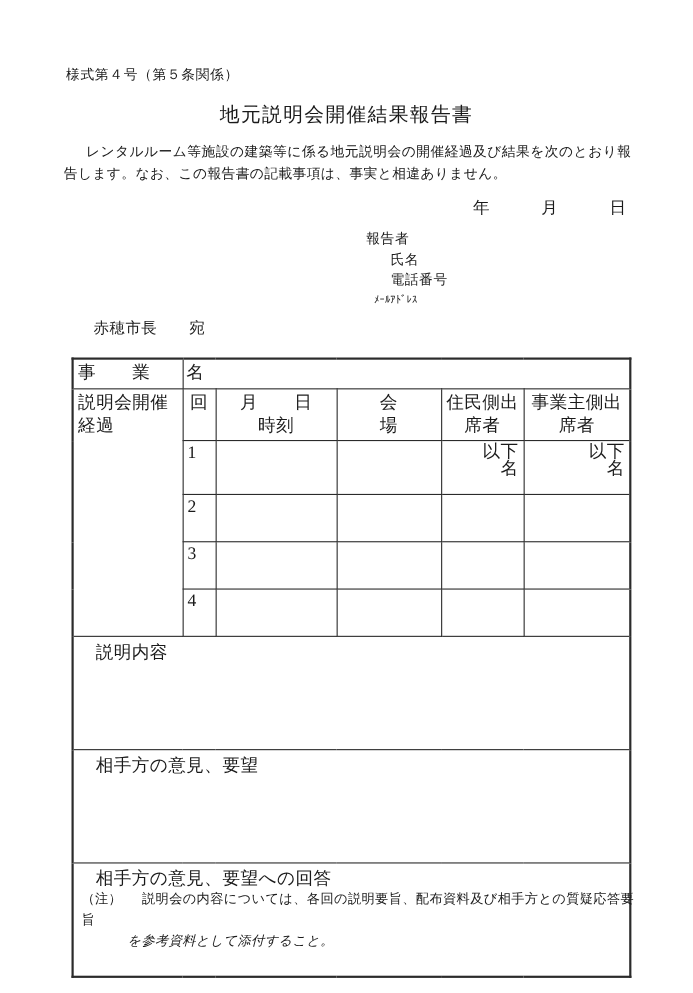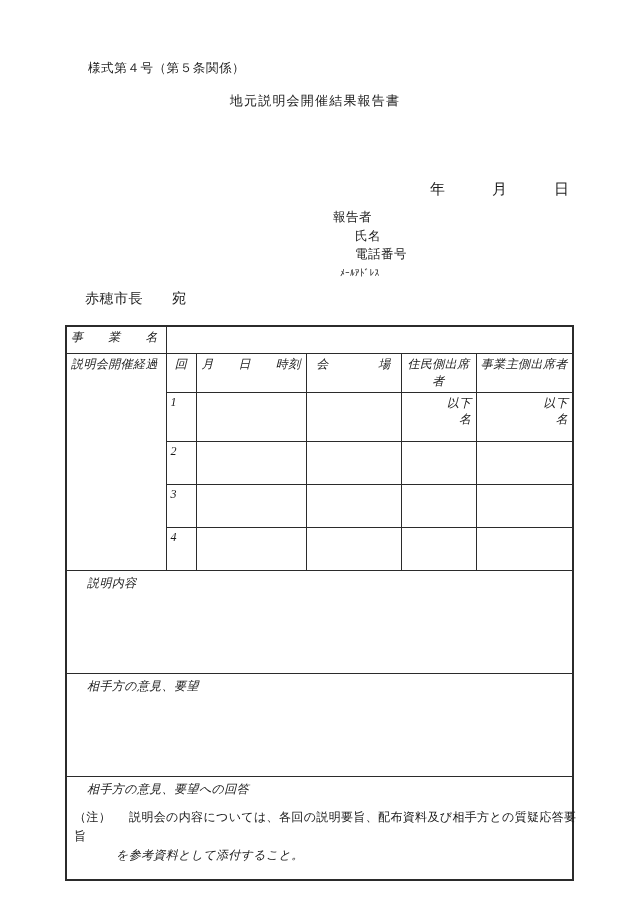--- a/index.html
+++ b/index.html
@@ -23,30 +23,29 @@
   }
 
   
   .form-no {
     position: absolute;
     left: 60px;
     top: 60px;
     font-size: 12.5px;
     letter-spacing: 0.6px;
     white-space: nowrap;
-    margin-left: 28px;
   }
 
   .doc-title {
     position: absolute;
     left: 0;
     right: 0;
     top: 92px;
     text-align: center;
-    font-size: 13px;
+    font-size: 18px;
     letter-spacing: 1.2px;
   }
 
   
   .intro {
     position: absolute;
     left: 58px;
     top: 128px;
     width: 516px;
     font-size: 12.5px;
@@ -95,22 +94,21 @@
   }
 
   
   .form-table {
     position: absolute;
     left: 65px;
     top: 325px;
     width: 507px;
     border-collapse: collapse;
     table-layout: fixed;
-    font-size: 12px;
-    font-style: italic;
+    font-size: 16px;
   }
   .form-table td {
     border: 1px solid #2b2b2b;
     padding: 2px 4px;
     vertical-align: top;
     letter-spacing: 0.4px;
   }
   .form-table .outer-top { border-top-width: 2px; }
   .form-table .outer-left { border-left-width: 2px; }
   .form-table .outer-right { border-right-width: 2px; }
@@ -152,20 +150,21 @@
 </style>
 </head>
 <body>
 
 <div class="page">
 
   <div class="form-no">様式第４号（第５条関係）</div>
 
   <div class="doc-title">地元説明会開催結果報告書</div>
 
+  <div class="intro"><span class="indent"></span><span>レンタルルーム等施設の建築等に係る地元説明会の開催経過及び結果を次のとおり報告します。なお、この報告書の記載事項は、事実と相違ありません。</span></div>
 
   <div class="date-line">年　　　月　　　日</div>
 
   <div class="reporter">
     <div class="lvl1">報告者</div>
     <div class="lvl2">氏名</div>
     <div class="lvl2">電話番号</div>
     <div class="mail">ﾒｰﾙｱﾄﾞﾚｽ</div>
   </div>
 

